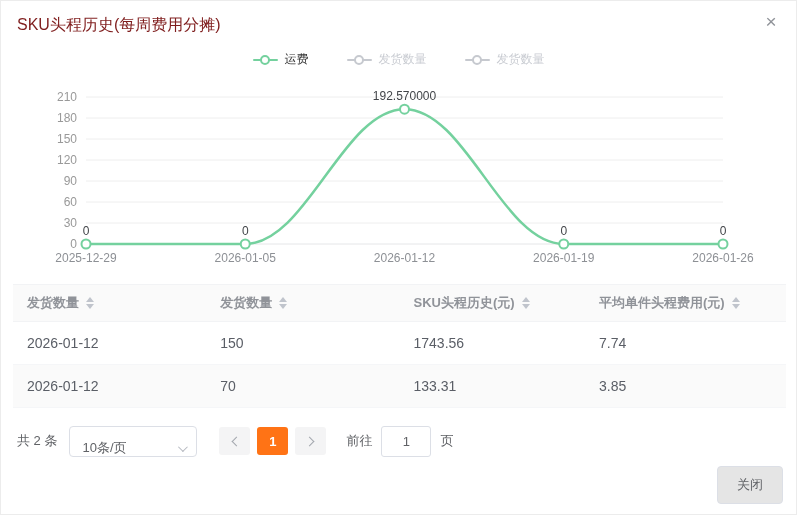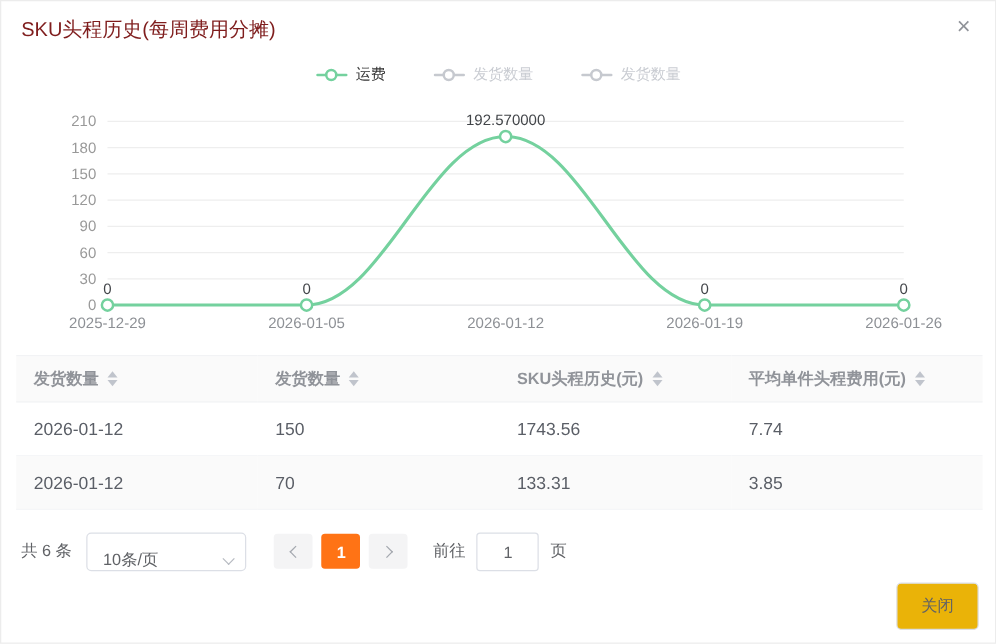--- a/index.html
+++ b/index.html
@@ -63,21 +63,21 @@
   .arrow-right { width:7px; height:7px; border-right:1.5px solid #a3a7ae; border-top:1.5px solid #a3a7ae; transform:rotate(45deg); margin-right:3px; }
   .pg-current { width:31px; height:28px; border-radius:3px; background:#ff7315; color:#fff; font-weight:bold; display:flex; align-items:center; justify-content:center; cursor:pointer; }
   .pg-goto { display:flex; align-items:center; gap:9px; }
   .goto-input {
     width:50px; height:31px; border:1px solid #dcdfe6; border-radius:3px; text-align:center;
     font-size:13px; color:#606266; outline:none; font-family:inherit;
   }
   
   .dlg-footer { position:absolute; right:13px; bottom:10px; }
   .btn-close {
-    background:#eab308; border:1px solid #dcdfe6; border-radius:4px; padding:9px 19px;
+    background:#e5e5e5; border:1px solid #dcdfe6; border-radius:4px; padding:9px 19px;
     font-size:13px; color:#606266; cursor:pointer; font-family:inherit;
   }
 </style>
 </head>
 <body>
 
 <div class="dlg-header">
   <span class="dlg-title">SKU头程历史(每周费用分摊)</span>
 </div>
 <div class="close-btn">×</div>
@@ -186,21 +186,21 @@
       <tr>
         <td>2026-01-12</td>
         <td>70</td>
         <td>133.31</td>
         <td>3.85</td>
       </tr>
     </tbody>
 </table>
 
 <div class="pagination">
-  <span class="pg-total">共 6 条</span>
+  <span class="pg-total">共 2 条</span>
   <div class="pg-select">
     <span>10条/页</span>
     <span class="chev-down"></span>
   </div>
   <div class="pager">
     <div class="pg-btn">
         <span class="arrow-left"></span>
       </div>
     <div class="pg-current">1</div>
     <div class="pg-btn">

